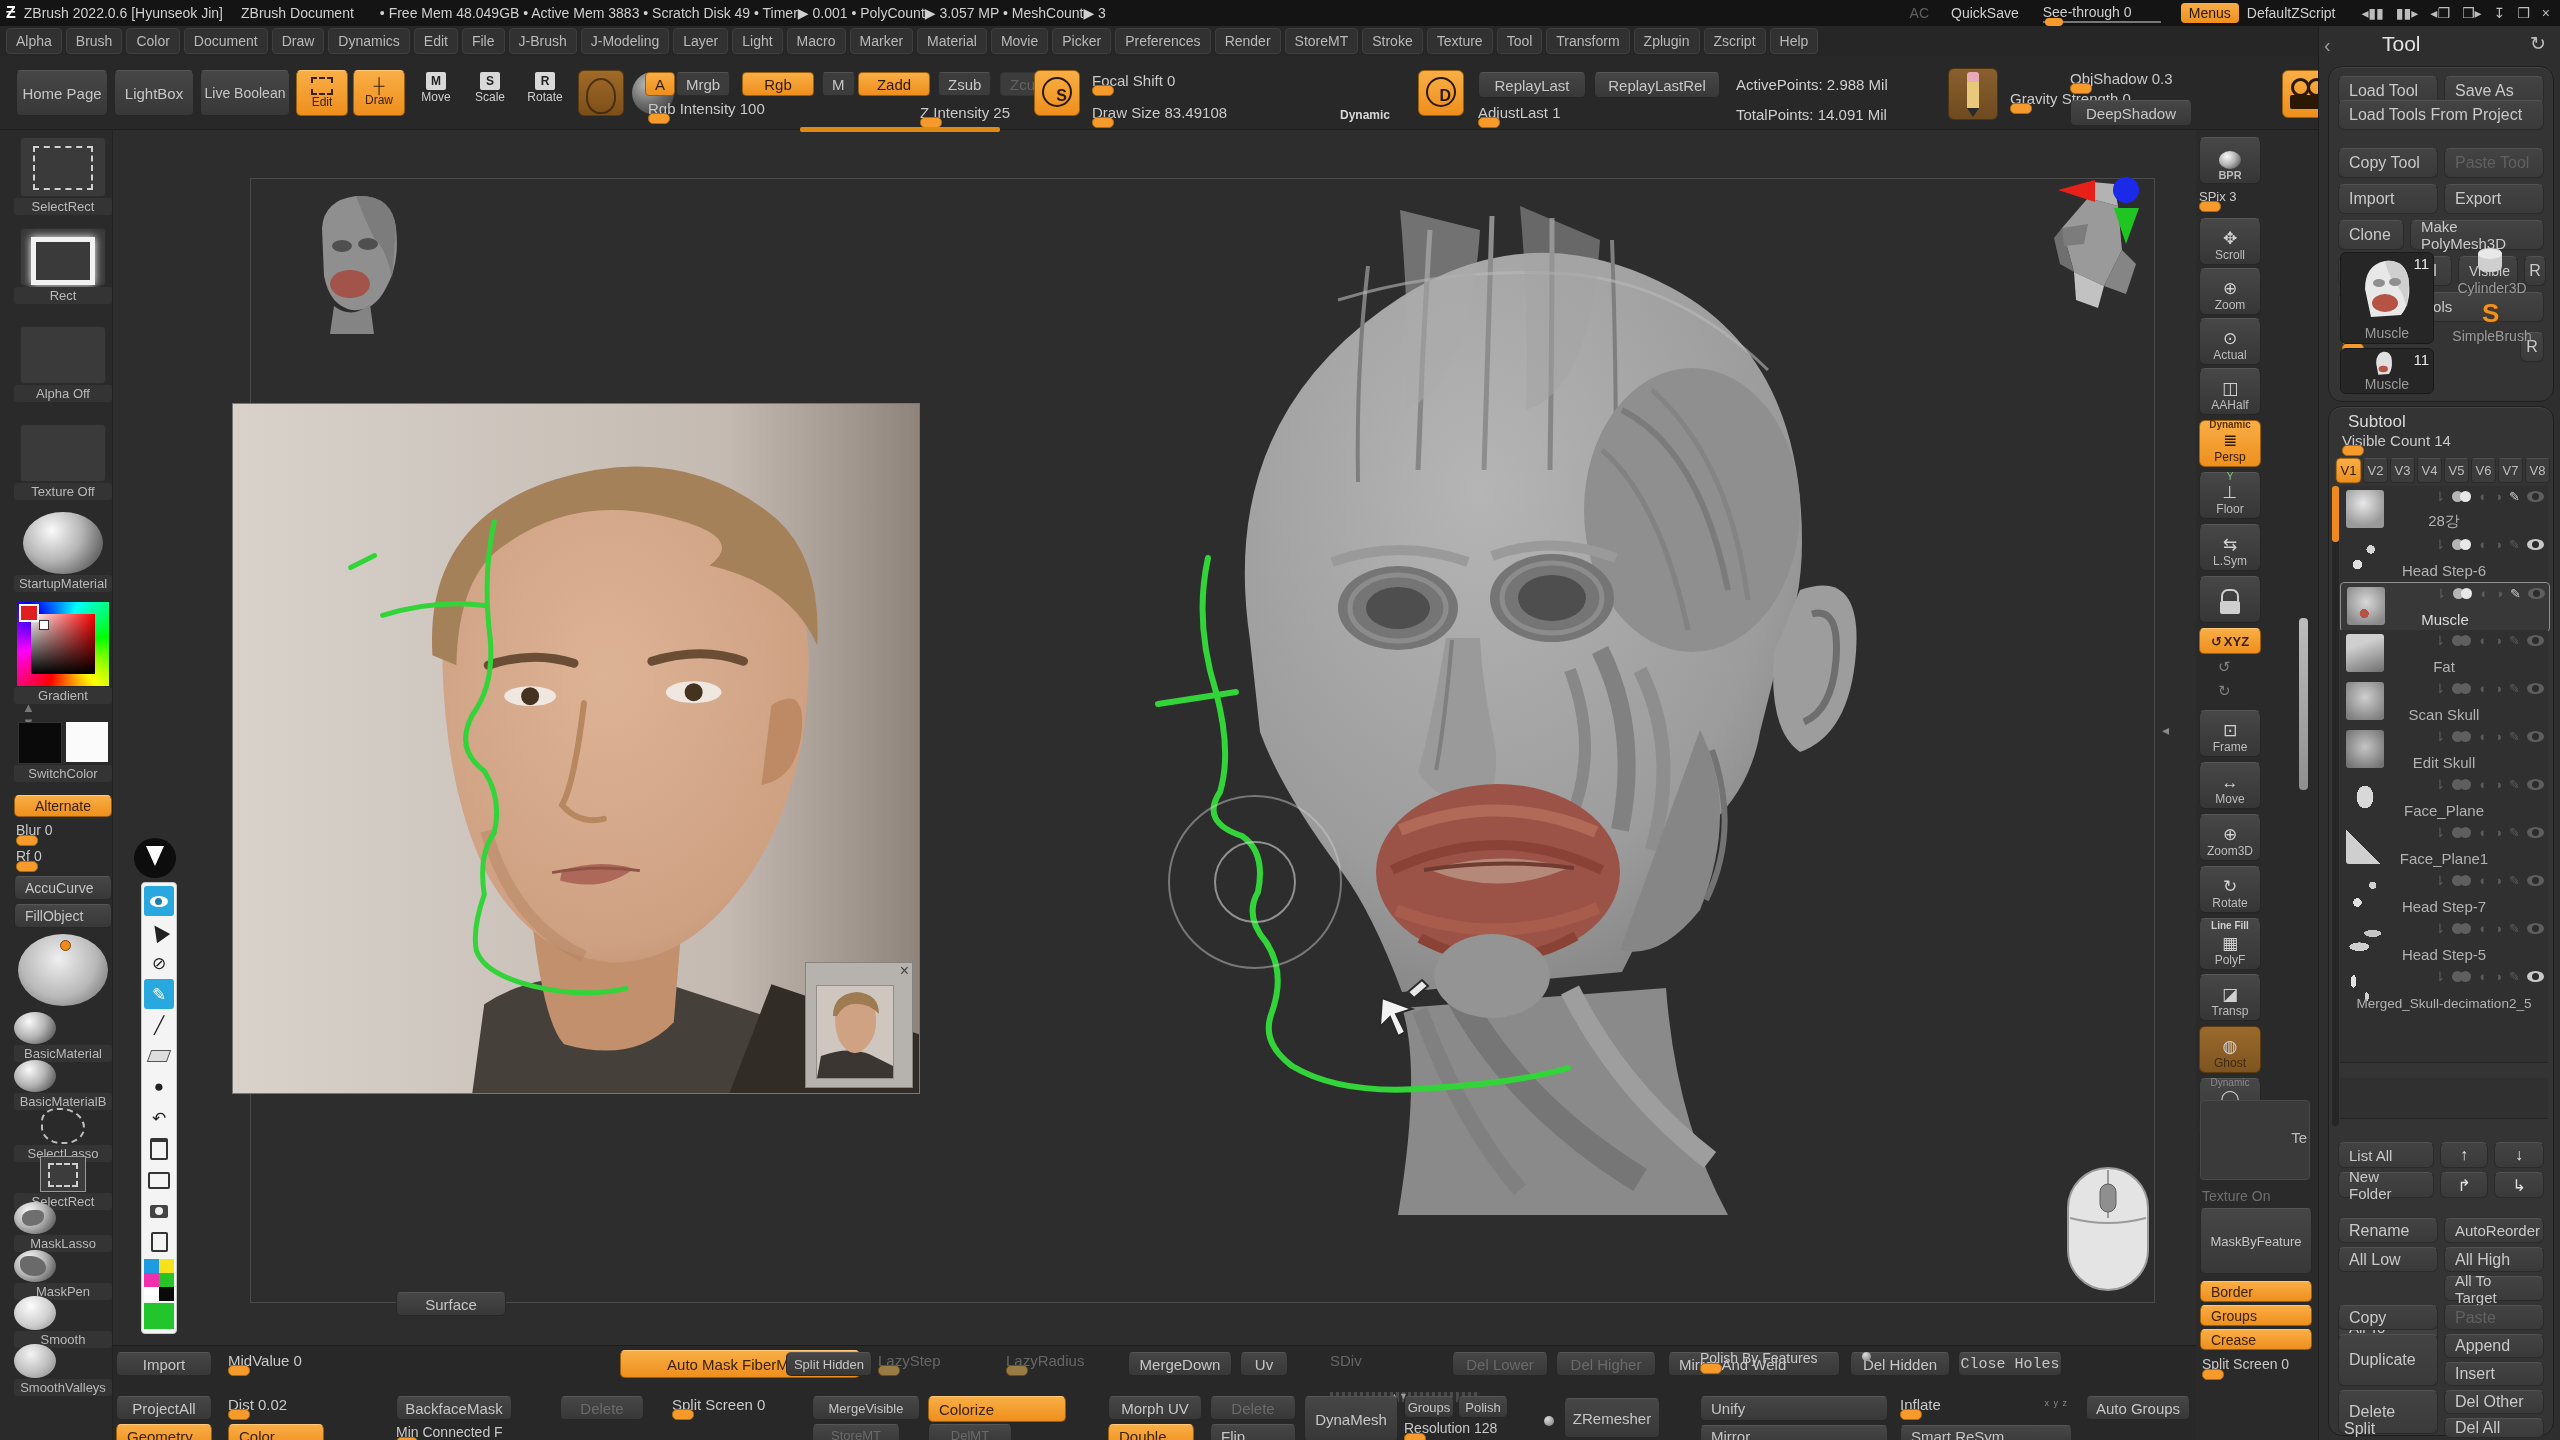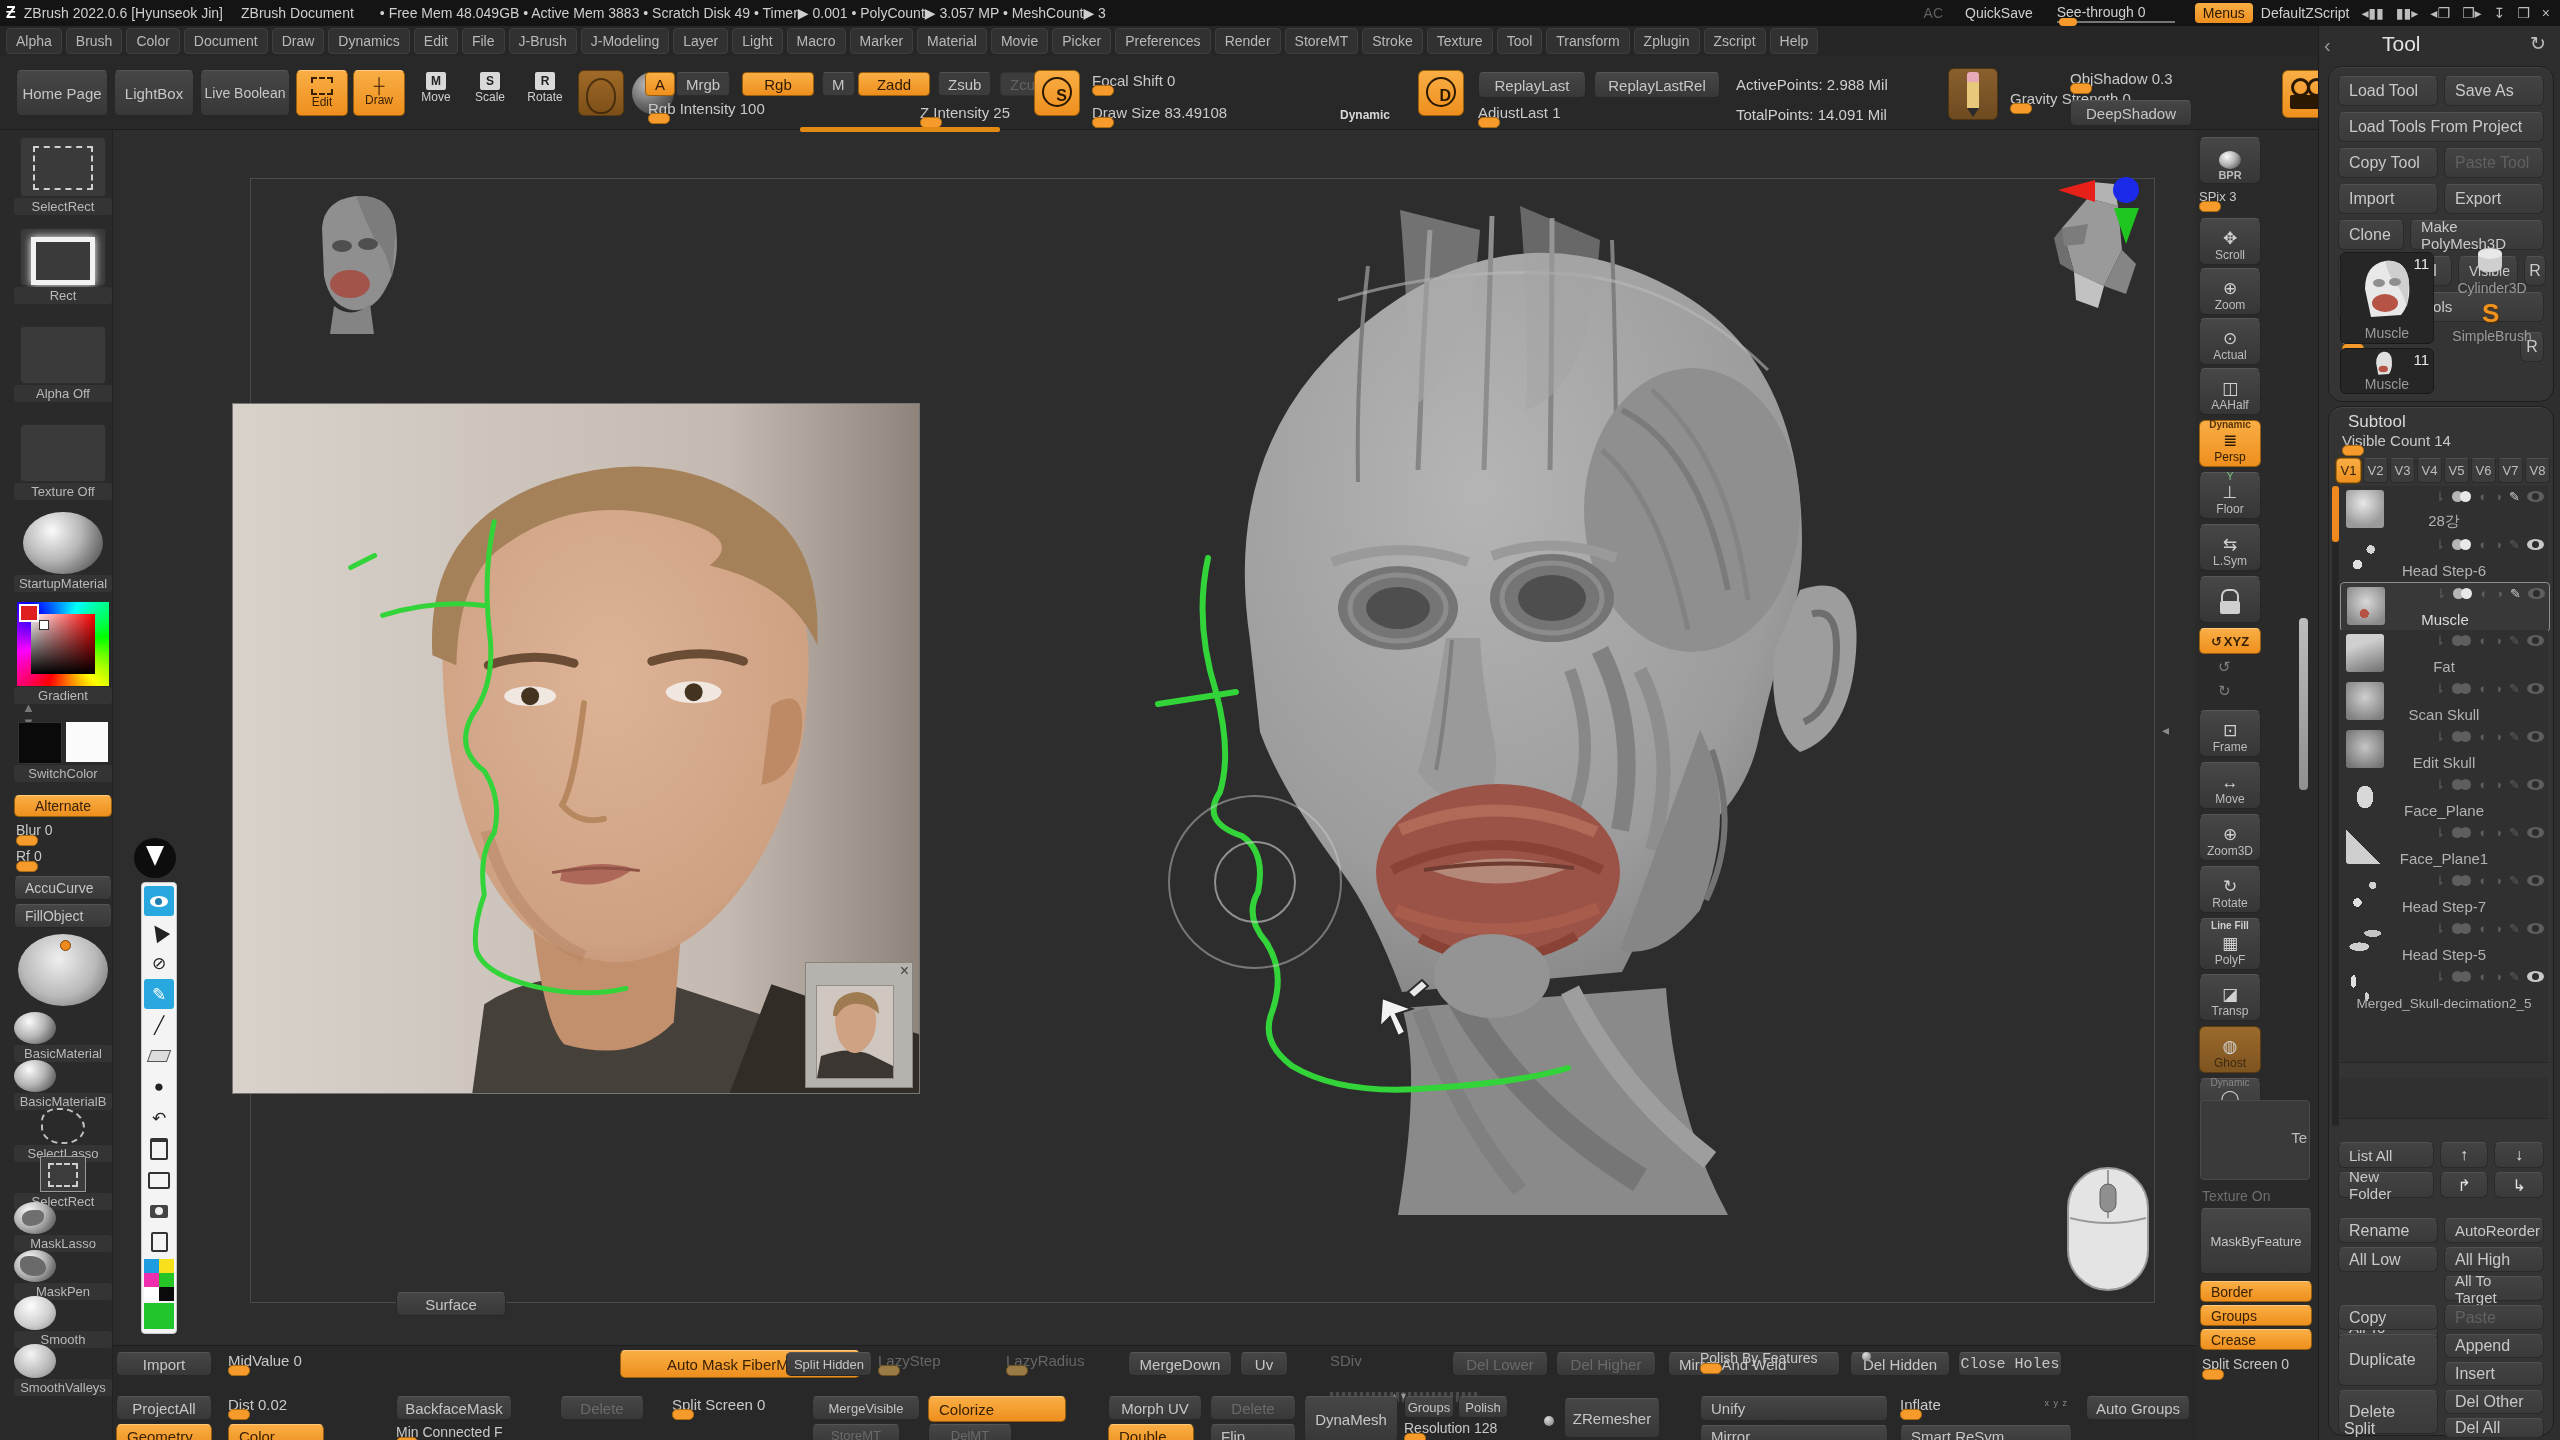--- a/index.html
+++ b/index.html
@@ -88,21 +88,21 @@
   <span style="flex:1"></span>
   <span style="color:#5f5f5f;margin-right:22px;">AC</span>
   <span style="margin-right:24px;">QuickSave</span>
   <span class="abs" style="position:relative;margin-right:20px;width:118px;">
     <span>See-through 0</span>
     <span style="display:block;height:2px;background:#777;margin-top:1px;position:relative;">
       <span style="position:absolute;left:2%;top:-3px;width:18px;height:8px;border-radius:4px;background:#f59a2b;"></span>
     </span>
   </span>
   <span style="background:linear-gradient(#f9ae45,#ee8f1d);color:#261602;border-radius:4px;padding:2px 8px;margin-right:8px;">Menus</span>
-  <span style="">DefaultZScript</span>
+  <span style="margin-right:14px;">DefaultZScript</span>
   <span class="wicon">◂▮▮</span>
   <span class="wicon">▮▮▸</span>
   <span class="wicon">◂❒</span>
   <span class="wicon">❒▸</span>
   <span class="wicon">↧</span>
   <span class="wicon">❒</span>
   <span class="wicon" style="margin-right:10px;">×</span>
 </div>
 
 <div class="abs" style="left:0;top:26px;width:2318px;height:30px;background:#262626;display:flex;align-items:center;padding-left:6px;">
@@ -620,21 +620,21 @@
 </div>
 
 <div class="abs" style="left:2318px;top:30px;width:242px;height:36px;color:#e2e2e2;font-size:21px;">
   <span style="position:absolute;left:6px;top:4px;color:#9a9a9a;font-size:20px;">‹</span>
   <span style="position:absolute;left:64px;top:2px;">Tool</span>
   <span style="position:absolute;right:14px;top:2px;color:#bdbdbd;font-size:19px;">↻</span>
 </div>
 <div class="grp" style="left:2328px;top:66px;width:224px;height:334px;"></div>
 <div class="tb" style="left:2338px;top:76px;width:100px;">Load Tool</div>
 <div class="tb" style="left:2444px;top:76px;width:100px;">Save As</div>
-<div class="tb" style="left:2338px;top:112px;width:206px;">Load Tools From Project</div>
+<div class="tb" style="left:2338px;top:100px;width:206px;">Load Tools From Project</div>
 <div class="tb" style="left:2338px;top:148px;width:100px;">Copy Tool</div>
 <div class="tb dim" style="left:2444px;top:148px;width:100px;">Paste Tool</div>
 <div class="tb" style="left:2338px;top:184px;width:100px;">Import</div>
 <div class="tb" style="left:2444px;top:184px;width:100px;text-align:center;">Export</div>
 <div class="tb" style="left:2338px;top:220px;width:66px;">Clone</div>
 <div class="tb" style="left:2410px;top:220px;width:134px;font-size:15px;">Make PolyMesh3D</div>
 <div class="tb" style="left:2338px;top:256px;width:64px;">GoZ</div>
 <div class="tb" style="left:2408px;top:256px;width:44px;">All</div>
 <div class="tb" style="left:2458px;top:256px;width:60px;font-size:14px;">Visible</div>
 <div class="tb c" style="left:2524px;top:256px;width:22px;padding:0;">R</div>

